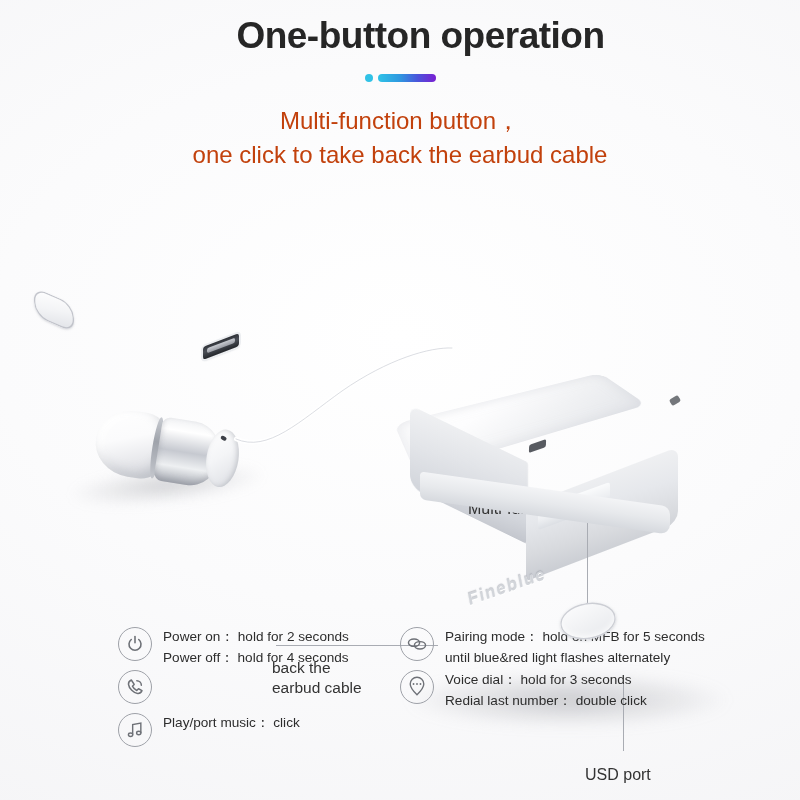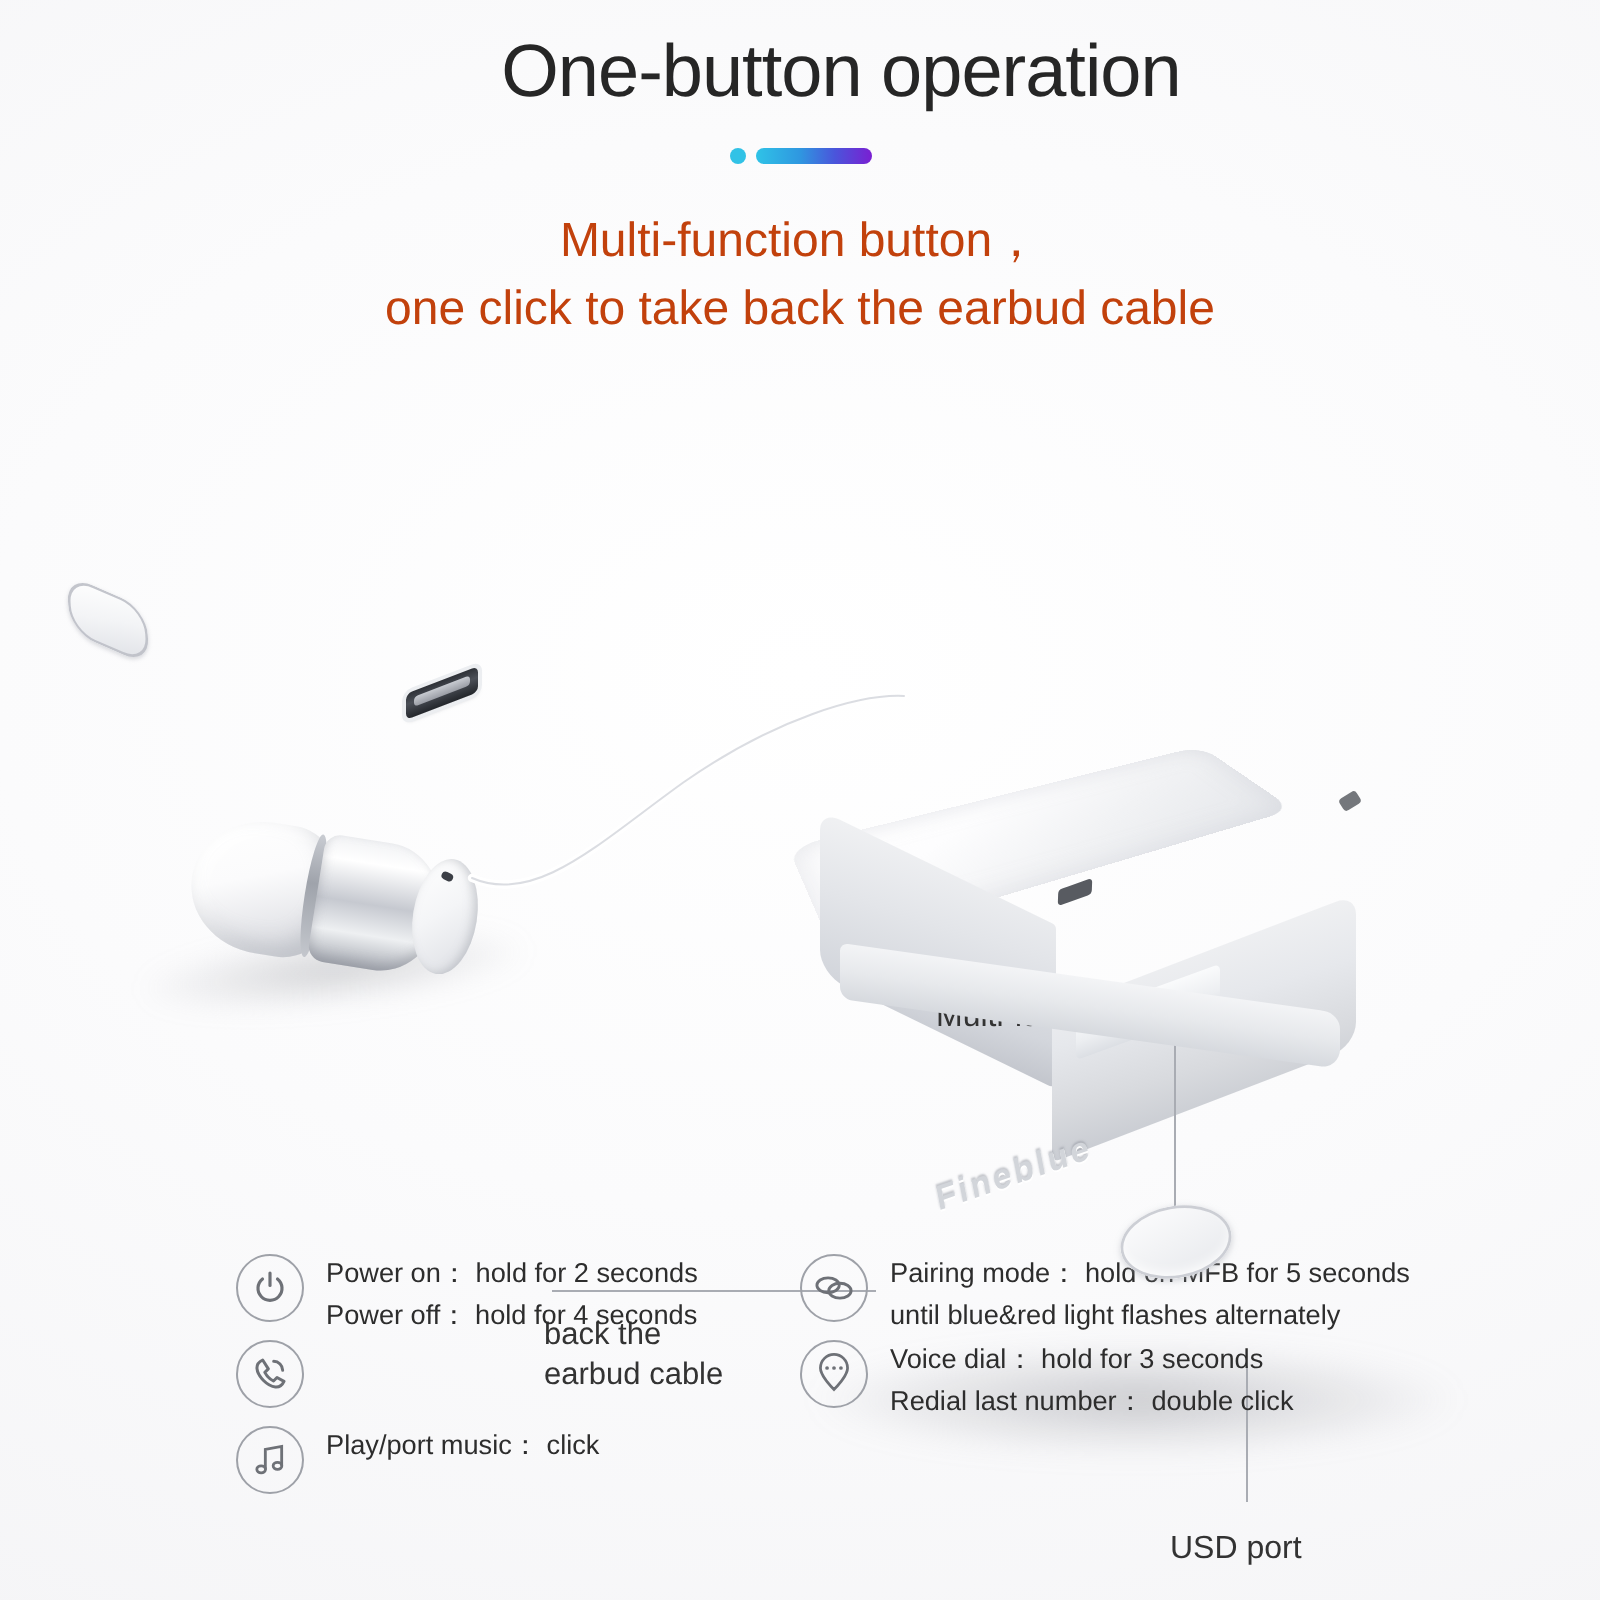--- a/index.html
+++ b/index.html
@@ -16,21 +16,21 @@
       radial-gradient(ellipse 900px 600px at 50% 42%, #ffffff 0%, #fbfbfc 45%, #f4f4f6 100%);
     color:#2b2b2b;
     position:relative;
   }
 
   
   .header { position:absolute; top:0; left:0; width:800px; text-align:center; }
 
   .page-title {
     font-size:37px;
-    font-weight:normal;
+    font-weight:bold;
     letter-spacing:-0.5px;
     color:#262626;
     margin-top:14px;
     line-height:1.2;
     padding-left:41px;
   }
 
   .accent-wrap {
     display:flex; align-items:center; justify-content:center;
     gap:5px;

